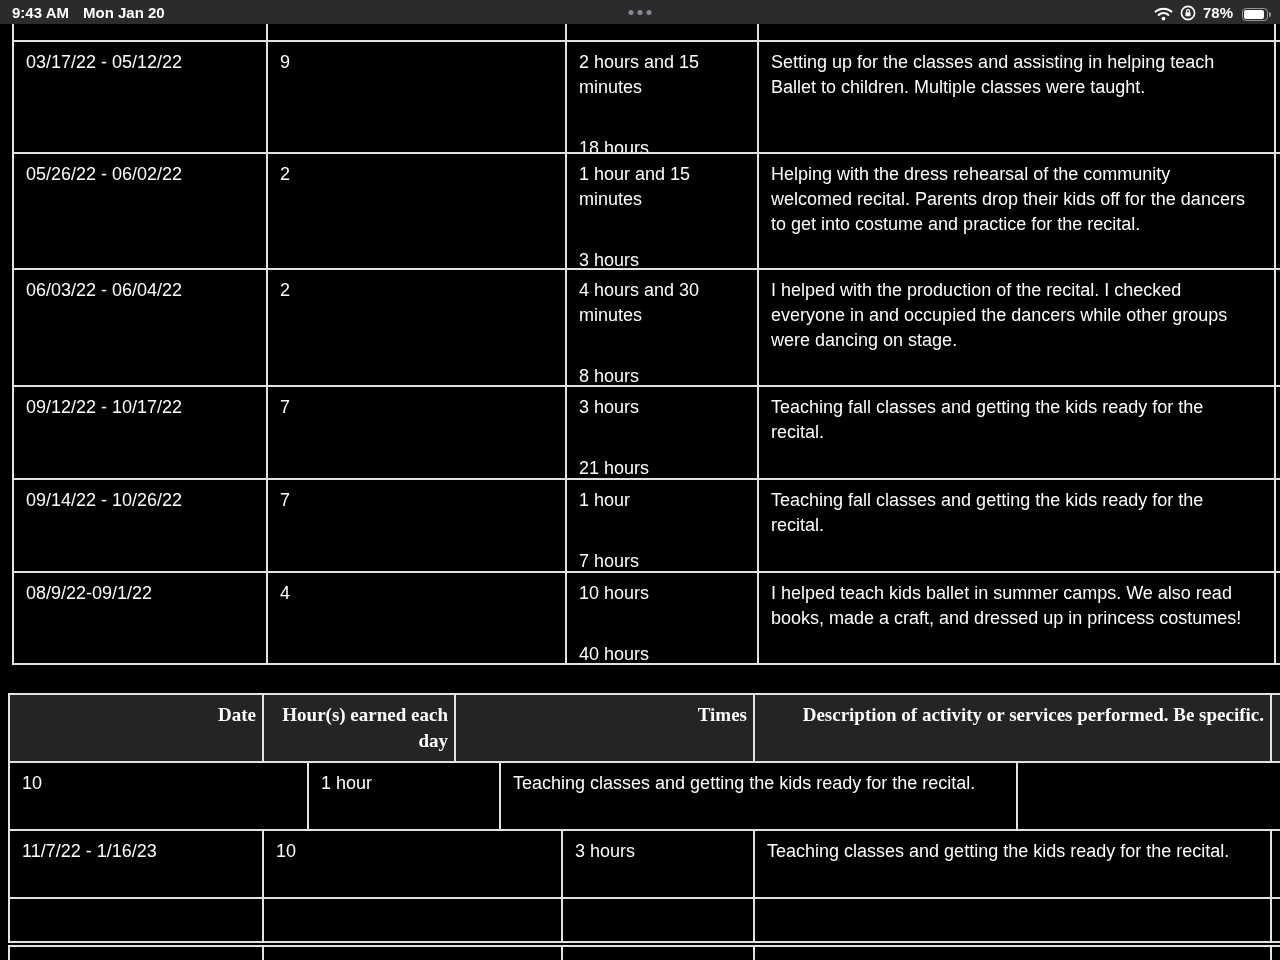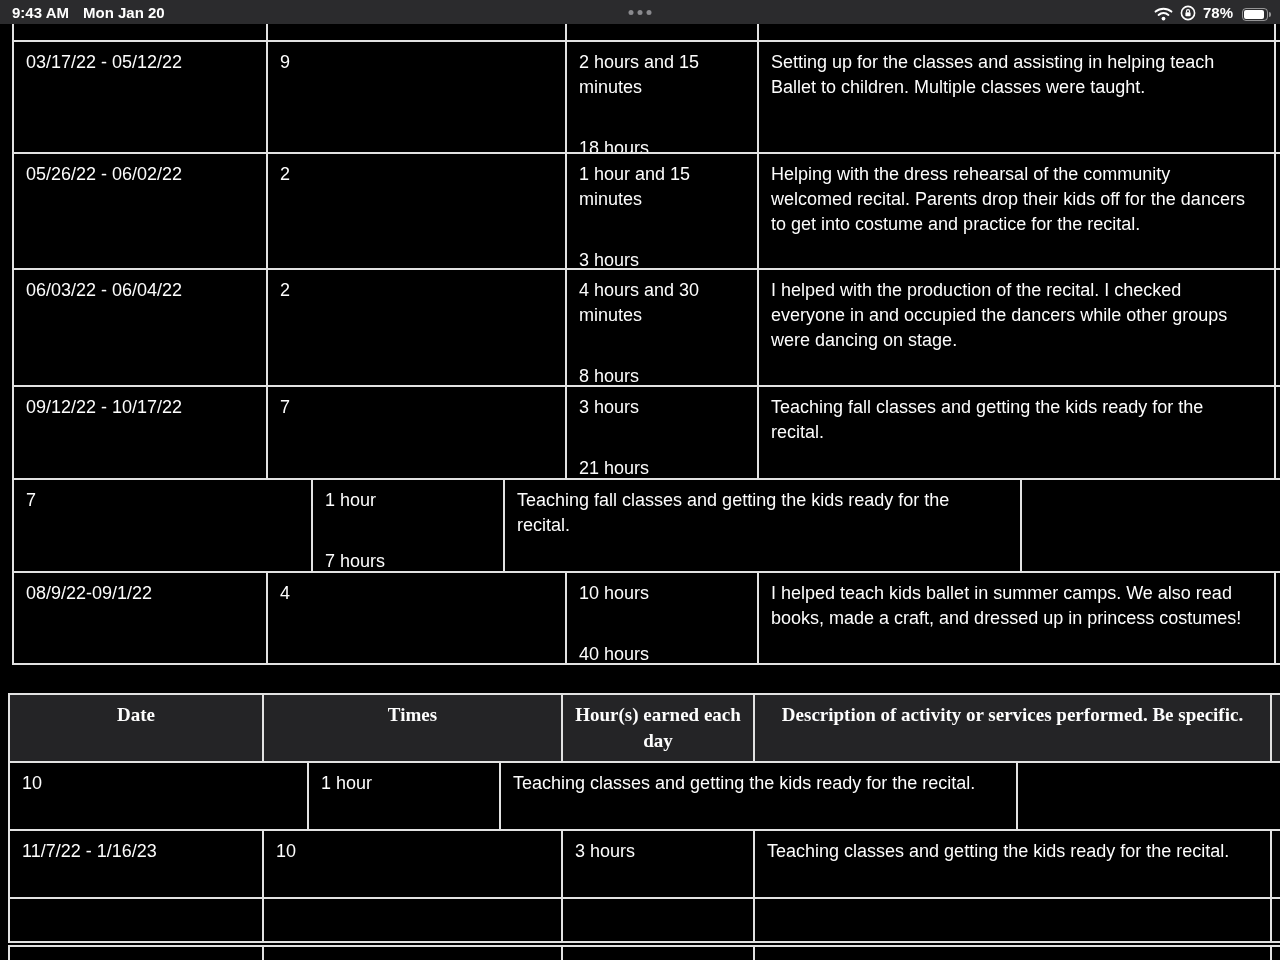--- a/index.html
+++ b/index.html
@@ -59,21 +59,21 @@
   .t1 .r1{height:110px;} .t1 .r2{height:114px;} .t1 .r3{height:115px;}
   .t1 .r4{height:91px;}  .t1 .r5{height:91px;}  .t1 .r6{height:90px;}
   
   .strip{height:16px;}
   .strip .cell{padding:0 6px;position:relative;}
   
   .head{background:#242426;}
   .head .cell{
     font-family:"Liberation Serif","DejaVu Serif",serif;
     font-weight:700;font-size:19px;line-height:26px;
-    text-align:center;padding:7px 6px;
+    text-align:right;padding:7px 6px;
   }
   .t2 .head{height:66px;}
   .t2 .dr{height:66px;}
   .t2 .empty{height:42px;}
   .t3 .stub{height:15px;border-bottom:none;}
   
   .icon svg{display:block;}
 </style>
 </head>
 <body>
@@ -157,20 +157,21 @@
       <div class="cell c1">09/12/22 - 10/17/22</div>
       <div class="cell c2">7</div>
       <div class="cell c3">
         <div>3 hours</div>
         <div class="tot">21 hours</div>
       </div>
       <div class="cell c4">Teaching fall classes and getting the kids ready for the recital.</div>
     </div>
 
     <div class="row r5">
+      <div class="cell c1">09/14/22 - 10/26/22</div>
       <div class="cell c2">7</div>
       <div class="cell c3">
         <div>1 hour</div>
         <div class="tot">7 hours</div>
       </div>
       <div class="cell c4">Teaching fall classes and getting the kids ready for the recital.</div>
     </div>
 
     <div class="row r6">
       <div class="cell c1">08/9/22-09/1/22</div>
@@ -180,22 +181,22 @@
         <div class="tot">40 hours</div>
       </div>
       <div class="cell c4">I helped teach kids ballet in summer camps. We also read books, made a craft, and dressed up in princess costumes!</div>
     </div>
   </div>
 
   <div class="tbl t2">
 
     <div class="row head">
       <div class="cell c1">Date</div>
+      <div class="cell c3" style="padding:7px 6px">Hour(s) earned each day</div>
       <div class="cell c2">Times</div>
-      <div class="cell c3" style="padding:7px 6px">Hour(s) earned each day</div>
       <div class="cell c4" style="padding:7px 6px">Description of activity or services performed. Be specific.</div>
     </div>
 
     <div class="row dr">
       <div class="cell c2">10</div>
       <div class="cell c3">1 hour</div>
       <div class="cell c4">Teaching classes and getting the kids ready for the recital.</div>
     </div>
 
     <div class="row dr">

